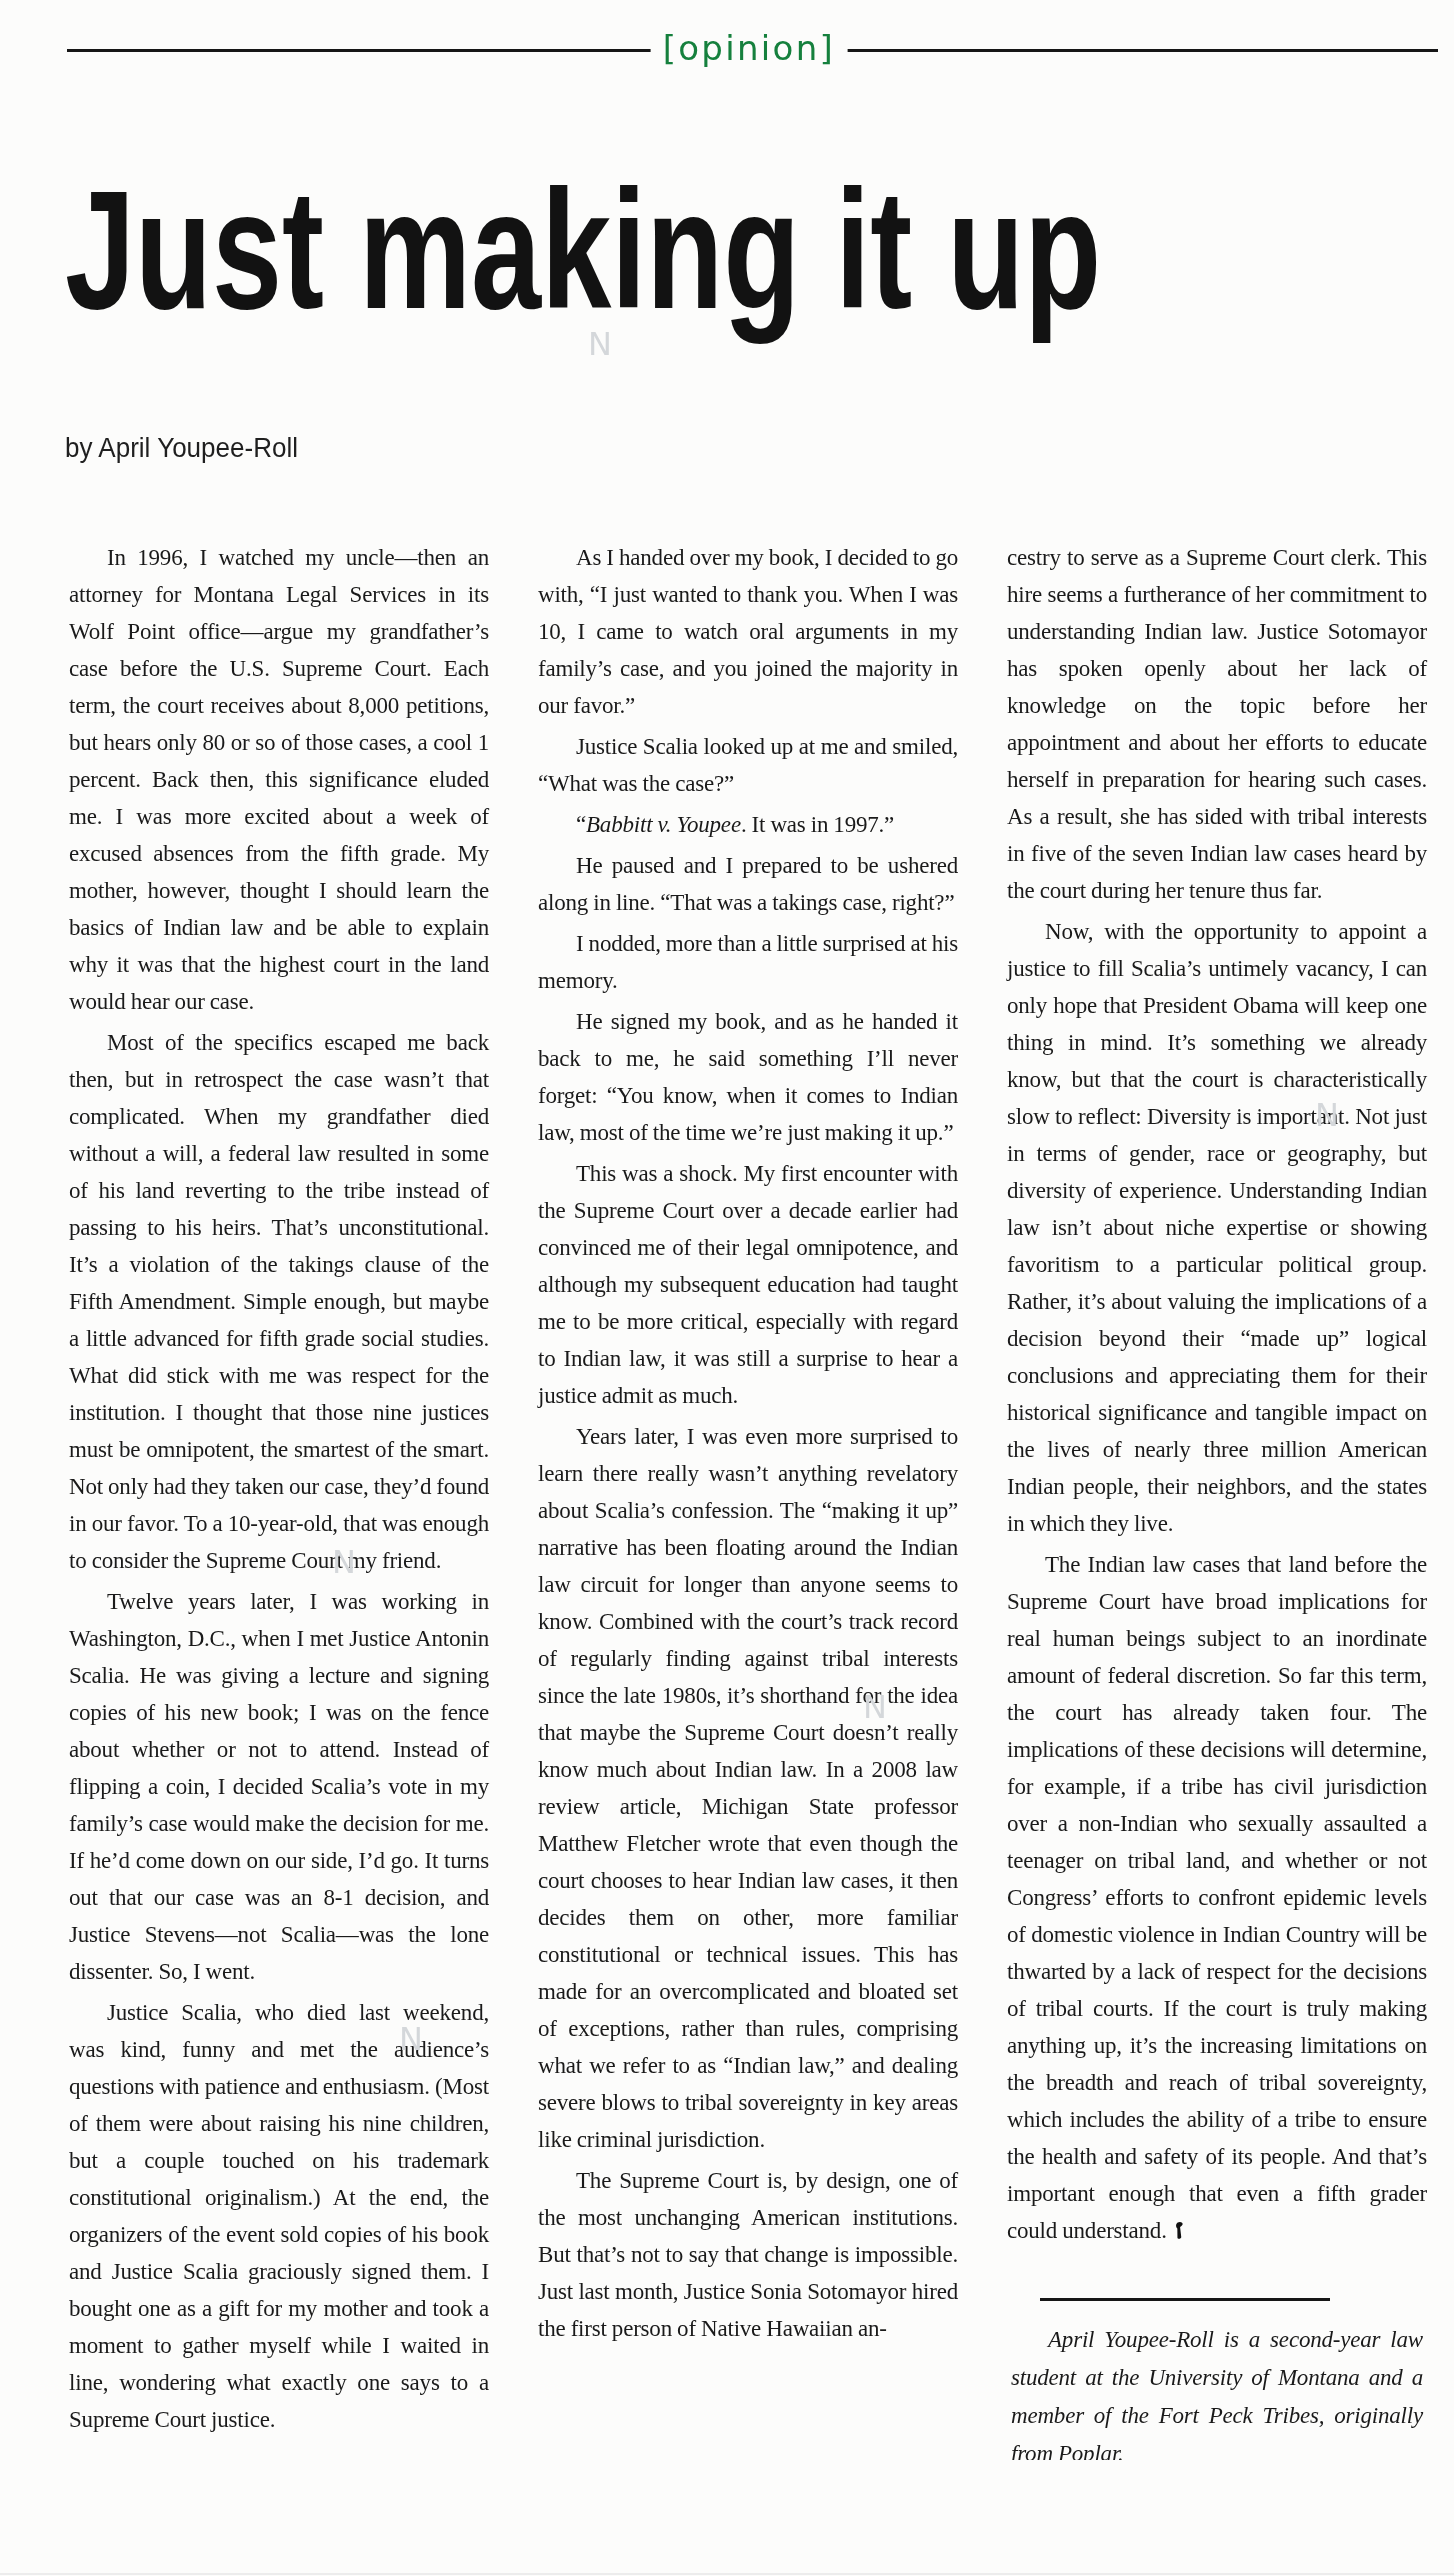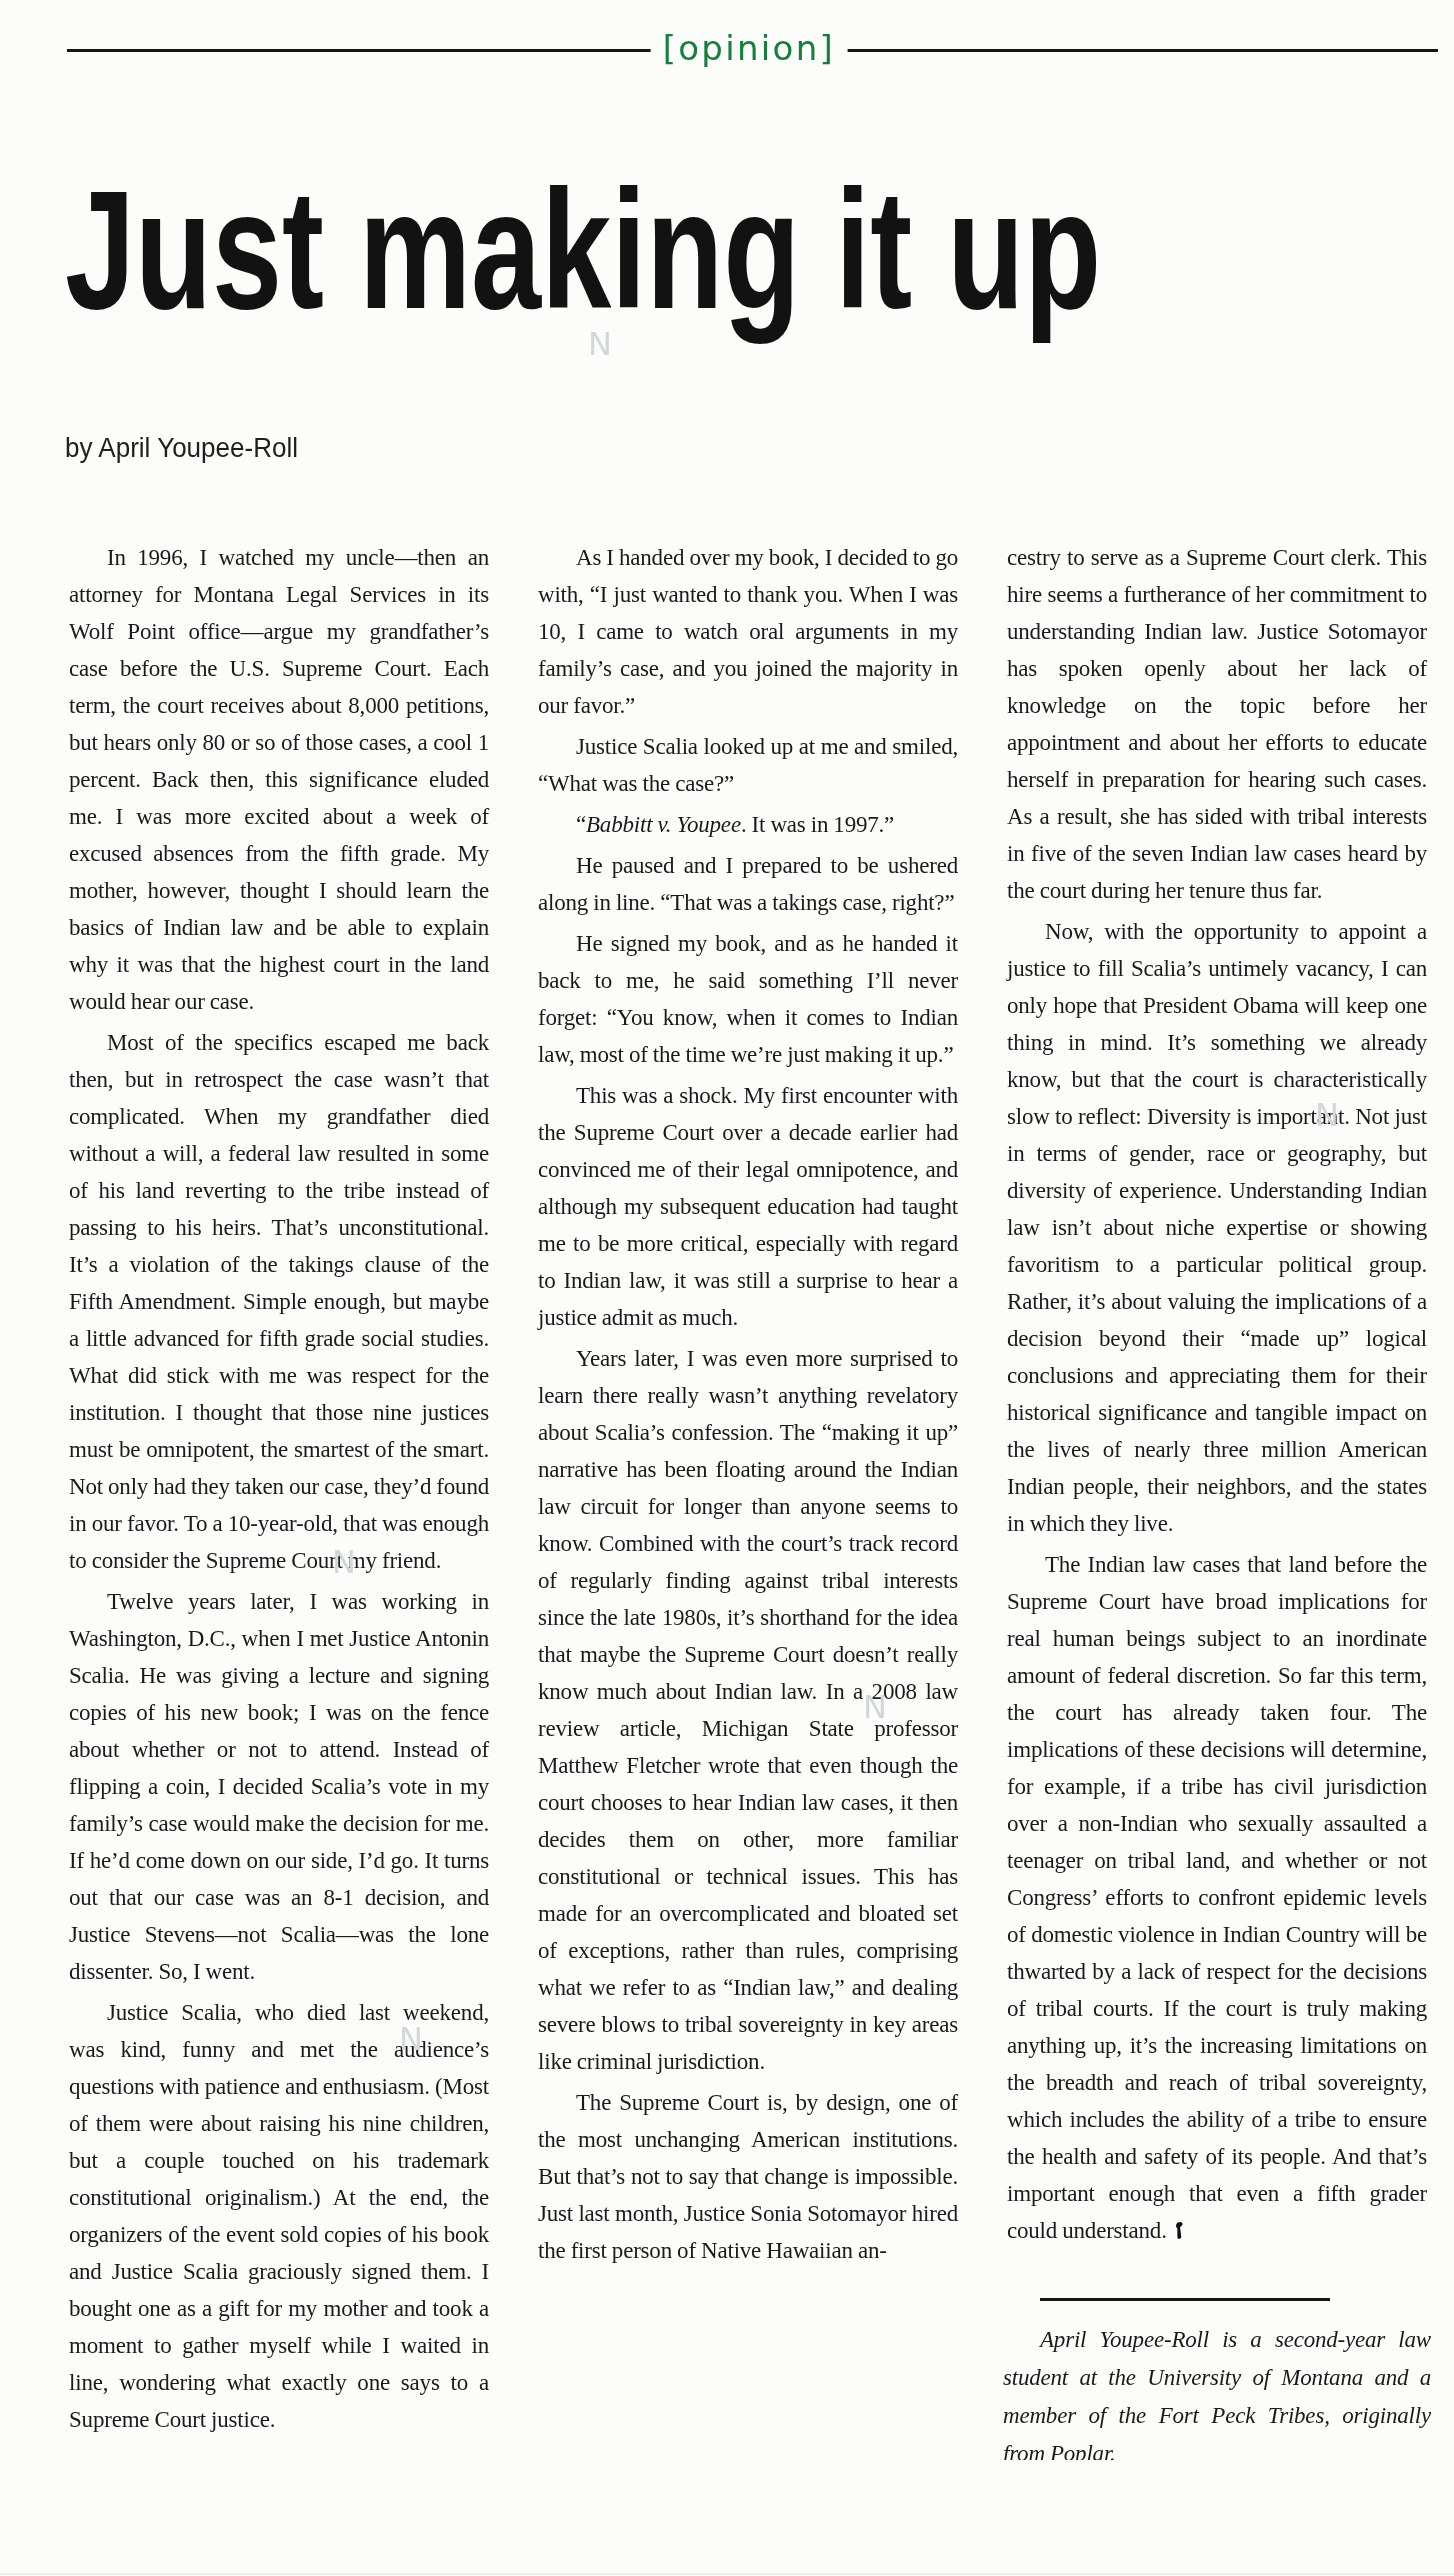--- a/index.html
+++ b/index.html
@@ -75,21 +75,21 @@
     display:inline-block;width:11.5px;height:19px;
     margin-left:7.6px;vertical-align:-2.3px;
   }
   .endmark svg{display:block;width:100%;height:100%;}
   
   .bio-rule{
     border:none;border-top:3.1px solid #161616;
     width:290px;margin:49px 0 20px 37px;
   }
   .bio{
-    margin:0;
+    margin:8px;
     font-style:italic;
     font-size:23px;line-height:38px;
     text-indent:37px;text-align:justify;
   }
   
   .artifact{
     position:absolute;
     font-family:"DejaVu Sans",sans-serif;
     font-size:32px;color:#d4d7da;
     pointer-events:none;
@@ -117,20 +117,21 @@
       <p class="para">Most of the specifics escaped me back then, but in retrospect the case wasn’t that complicated. When my grandfather died without a will, a federal law resulted in some of his land reverting to the tribe instead of passing to his heirs. That’s unconstitutional. It’s a violation of the takings clause of the Fifth Amendment. Simple enough, but maybe a little advanced for fifth grade social studies. What did stick with me was respect for the institution. I thought that those nine justices must be omnipotent, the smartest of the smart. Not only had they taken our case, they’d found in our favor. To a 10-year-old, that was enough to consider the Supreme Court my friend.</p>
       <p class="para">Twelve years later, I was working in Washington, D.C., when I met Justice Antonin Scalia. He was giving a lecture and signing copies of his new book; I was on the fence about whether or not to attend. Instead of flipping a coin, I decided Scalia’s vote in my family’s case would make the decision for me. If he’d come down on our side, I’d go. It turns out that our case was an 8-1 decision, and Justice Stevens—not Scalia—was the lone dissenter. So, I went.</p>
       <p class="para">Justice Scalia, who died last weekend, was kind, funny and met the audience’s questions with patience and enthusiasm. (Most of them were about raising his nine children, but a couple touched on his trademark constitutional originalism.) At the end, the organizers of the event sold copies of his book and Justice Scalia graciously signed them. I bought one as a gift for my mother and took a moment to gather myself while I waited in line, wondering what exactly one says to a Supreme Court justice.</p>
     </section>
 
     <section class="col">
       <p class="para">As I handed over my book, I decided to go with, “I just wanted to thank you. When I was 10, I came to watch oral arguments in my family’s case, and you joined the majority in our favor.”</p>
       <p class="para">Justice Scalia looked up at me and smiled, “What was the case?”</p>
       <p class="para"><span>“</span><span class="case-title">Babbitt v. Youpee</span><span>. It was in 1997.”</span></p>
       <p class="para">He paused and I prepared to be ushered along in line. “That was a takings case, right?”</p>
+      <p class="para">I nodded, more than a little surprised at his memory.</p>
       <p class="para">He signed my book, and as he handed it back to me, he said something I’ll never forget: “You know, when it comes to Indian law, most of the time we’re just making it up.”</p>
       <p class="para">This was a shock. My first encounter with the Supreme Court over a decade earlier had convinced me of their legal omnipotence, and although my subsequent education had taught me to be more critical, especially with regard to Indian law, it was still a surprise to hear a justice admit as much.</p>
       <p class="para">Years later, I was even more surprised to learn there really wasn’t anything revelatory about Scalia’s confession. The “making it up” narrative has been floating around the Indian law circuit for longer than anyone seems to know. Combined with the court’s track record of regularly finding against tribal interests since the late 1980s, it’s shorthand for the idea that maybe the Supreme Court doesn’t really know much about Indian law. In a 2008 law review article, Michigan State professor Matthew Fletcher wrote that even though the court chooses to hear Indian law cases, it then decides them on other, more familiar constitutional or technical issues. This has made for an overcomplicated and bloated set of exceptions, rather than rules, comprising what we refer to as “Indian law,” and dealing severe blows to tribal sovereignty in key areas like criminal jurisdiction.</p>
       <p class="para">The Supreme Court is, by design, one of the most unchanging American institutions. But that’s not to say that change is impossible. Just last month, Justice Sonia Sotomayor hired the first person of Native Hawaiian an-</p>
     </section>
 
     <section class="col">
       <p class="para noindent">cestry to serve as a Supreme Court clerk. This hire seems a furtherance of her commitment to understanding Indian law. Justice Sotomayor has spoken openly about her lack of knowledge on the topic before her appointment and about her efforts to educate herself in preparation for hearing such cases. As a result, she has sided with tribal interests in five of the seven Indian law cases heard by the court during her tenure thus far.</p>
       <p class="para">Now, with the opportunity to appoint a justice to fill Scalia’s untimely vacancy, I can only hope that President Obama will keep one thing in mind. It’s something we already know, but that the court is characteristically slow to reflect: Diversity is important. Not just in terms of gender, race or geography, but diversity of experience. Understanding Indian law isn’t about niche expertise or showing favoritism to a particular political group. Rather, it’s about valuing the implications of a decision beyond their “made up” logical conclusions and appreciating them for their historical significance and tangible impact on the lives of nearly three million American Indian people, their neighbors, and the states in which they live.</p>
       <p class="para"><span>The Indian law cases that land before the Supreme Court have broad implications for real human beings subject to an inordinate amount of federal discretion. So far this term, the court has already taken four. The implications of these decisions will determine, for example, if a tribe has civil jurisdiction over a non-Indian who sexually assaulted a teenager on tribal land, and whether or not Congress’ efforts to confront epidemic levels of domestic violence in Indian Country will be thwarted by a lack of respect for the decisions of tribal courts. If the court is truly making anything up, it’s the increasing limitations on the breadth and reach of tribal sovereignty, which includes the ability of a tribe to ensure the health and safety of its people. And that’s important enough that even a fifth grader could understand.</span><span class="endmark"><svg viewBox="0 0 10 16" xmlns="http://www.w3.org/2000/svg">

